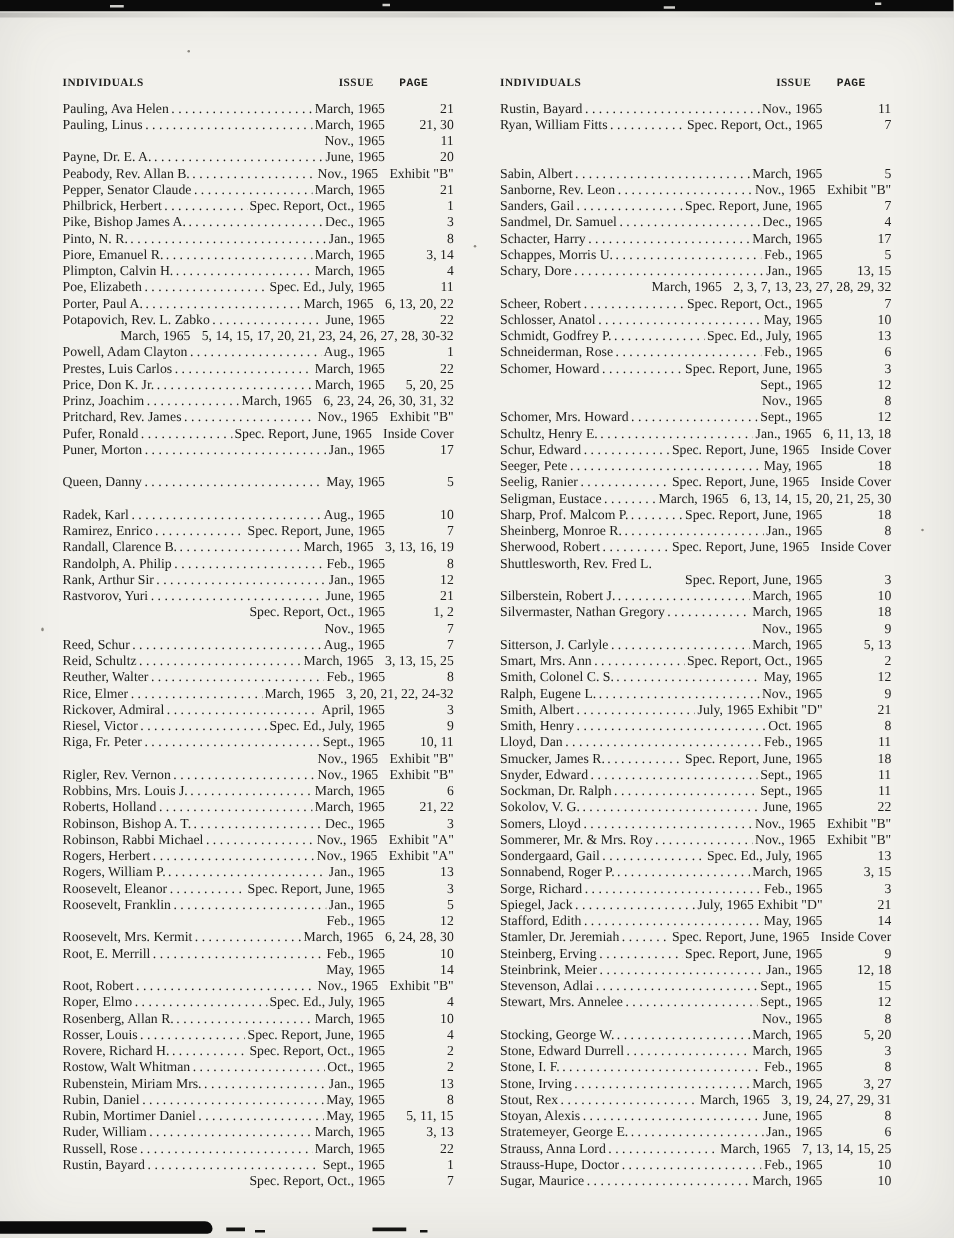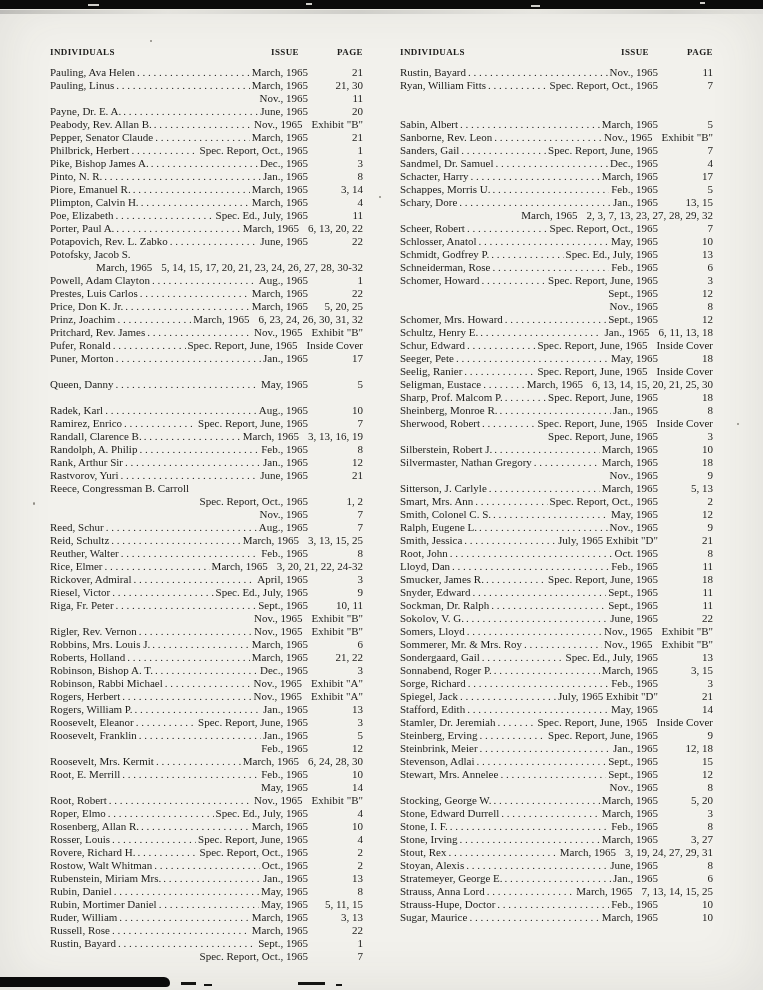--- a/index.html
+++ b/index.html
@@ -31,23 +31,23 @@
   .bd3{left:298px;bottom:5px;width:27px;height:3px;}
   .bd4{left:336px;bottom:4px;width:6px;height:2px;}
   .speck{position:absolute;background:#8a877f;border-radius:50%;}
   .sp1{left:379px;top:196px;width:2px;height:2px;}
   .sp2{left:33px;top:502px;width:2px;height:3px;}
   .sp3{left:737px;top:423px;width:2px;height:2px;}
   .sp4{left:150px;top:40px;width:2px;height:2px;}
   
   .content{position:absolute;top:46px;left:50px;width:663px;display:flex;gap:37px;}
   .column{flex:1;min-width:0;}
-  .col-header{display:flex;align-items:baseline;font-size:9px;font-weight:bold;letter-spacing:.4px;margin-bottom:8px;line-height:12px;}
+  .col-header{display:flex;align-items:baseline;font-size:9px;font-weight:bold;letter-spacing:.4px;margin-bottom:8px;line-height:12px;margin-top:14px;}
   .h-name{flex:1;}
-  .h-page{width:64px;text-align:right;}
+  .h-page{width:64px;text-align:center;font-family:Liberation Mono, monospace;}
   .row{display:flex;align-items:baseline;height:13px;line-height:13px;font-size:11px;white-space:nowrap;overflow:hidden;}
   .row.gap{height:13px;}
   .name{flex-shrink:0;padding-right:2px;}
   .dots{flex:1 1 auto;min-width:4px;overflow:hidden;}
   .dots::before{content:". . . . . . . . . . . . . . . . . . . . . . . . . . . . . . . . . . . . . . . . . . . . . . . . . . . . . . . . . . . . . . . . . . . . . . . . . . . . . . . .";}
   .issue{flex-shrink:0;padding-left:2px;}
   .pages{min-width:46px;margin-left:9px;text-align:right;flex-shrink:0;}
   .row.cont{justify-content:flex-end;}
 </style>
 </head>
@@ -145,23 +145,20 @@
             <span class="dots"></span>
             <span class="issue">March, 1965</span>
             <span class="pages">6, 13, 20, 22</span>
           </div>
           <div class="row entry">
             <span class="name">Potapovich, Rev. L. Zabko</span>
             <span class="dots"></span>
             <span class="issue">June, 1965</span>
             <span class="pages">22</span>
           </div>
-          <div class="row name">
-            <span class="name">Potofsky, Jacob S.</span>
-          </div>
           <div class="row cont">
             <span class="issue">March, 1965</span>
             <span class="pages">5, 14, 15, 17, 20, 21, 23, 24, 26, 27, 28, 30-32</span>
           </div>
           <div class="row entry">
             <span class="name">Powell, Adam Clayton</span>
             <span class="dots"></span>
             <span class="issue">Aug., 1965</span>
             <span class="pages">1</span>
           </div>
@@ -237,23 +234,20 @@
             <span class="name">Rank, Arthur Sir</span>
             <span class="dots"></span>
             <span class="issue">Jan., 1965</span>
             <span class="pages">12</span>
           </div>
           <div class="row entry">
             <span class="name">Rastvorov, Yuri</span>
             <span class="dots"></span>
             <span class="issue">June, 1965</span>
             <span class="pages">21</span>
-          </div>
-          <div class="row name">
-            <span class="name">Reece, Congressman B. Carroll</span>
           </div>
           <div class="row cont">
             <span class="issue">Spec. Report, Oct., 1965</span>
             <span class="pages">1, 2</span>
           </div>
           <div class="row cont">
             <span class="issue">Nov., 1965</span>
             <span class="pages">7</span>
           </div>
           <div class="row entry">
@@ -606,20 +600,23 @@
             <span class="dots"></span>
             <span class="issue">Jan., 1965</span>
             <span class="pages">8</span>
           </div>
           <div class="row entry">
             <span class="name">Sherwood, Robert</span>
             <span class="dots"></span>
             <span class="issue">Spec. Report, June, 1965</span>
             <span class="pages">Inside Cover</span>
           </div>
+          <div class="row name">
+            <span class="name">Shuttlesworth, Rev. Fred L.</span>
+          </div>
           <div class="row cont">
             <span class="issue">Spec. Report, June, 1965</span>
             <span class="pages">3</span>
           </div>
           <div class="row entry">
             <span class="name">Silberstein, Robert J.</span>
             <span class="dots"></span>
             <span class="issue">March, 1965</span>
             <span class="pages">10</span>
           </div>
@@ -651,27 +648,27 @@
             <span class="issue">May, 1965</span>
             <span class="pages">12</span>
           </div>
           <div class="row entry">
             <span class="name">Ralph, Eugene L.</span>
             <span class="dots"></span>
             <span class="issue">Nov., 1965</span>
             <span class="pages">9</span>
           </div>
           <div class="row entry">
-            <span class="name">Smith, Jessica</span>
+            <span class="name">Smith, Albert</span>
             <span class="dots"></span>
             <span class="issue">July, 1965  Exhibit "D"</span>
             <span class="pages">21</span>
           </div>
           <div class="row entry">
-            <span class="name">Root, John</span>
+            <span class="name">Smith, Henry</span>
             <span class="dots"></span>
             <span class="issue">Oct. 1965</span>
             <span class="pages">8</span>
           </div>
           <div class="row entry">
             <span class="name">Lloyd, Dan</span>
             <span class="dots"></span>
             <span class="issue">Feb., 1965</span>
             <span class="pages">11</span>
           </div>

